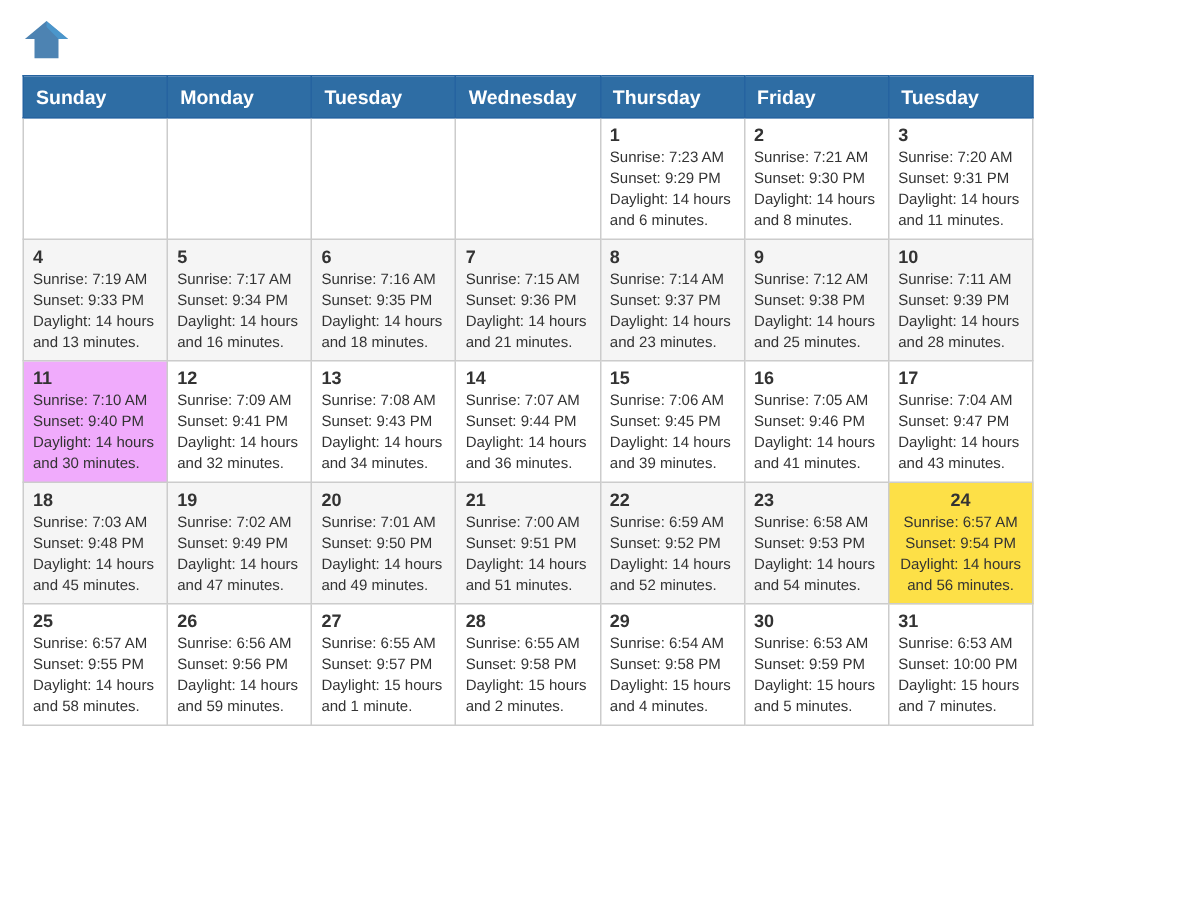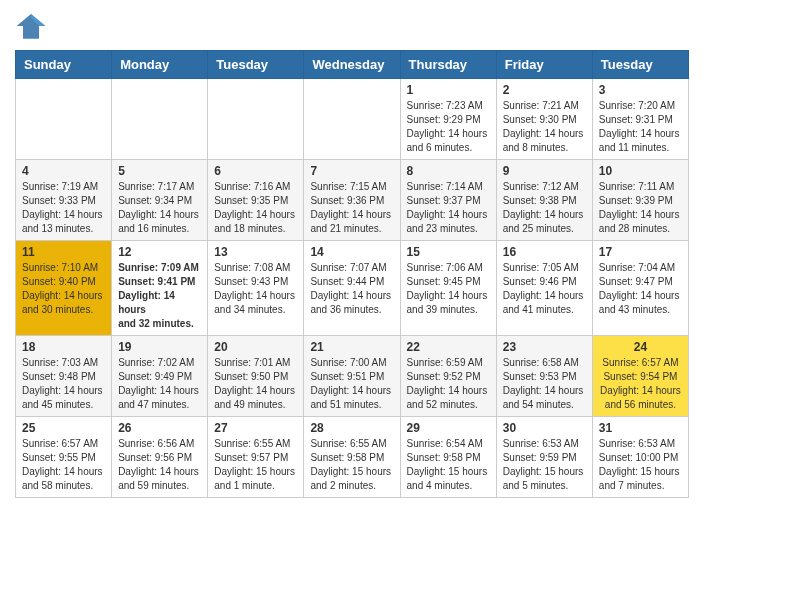--- a/index.html
+++ b/index.html
@@ -209,30 +209,30 @@
           </td>
           <td style="background: rgb(245, 245, 245);">
             <span class="day-num">10</span>
             <div class="day-info" style="white-space: pre-line;">Sunrise: 7:11 AM
 Sunset: 9:39 PM
 Daylight: 14 hours
 and 28 minutes.</div>
           </td>
         </tr>
         <tr>
-          <td style="background: #eab308; margin-left: 45px;">
+          <td style="background: #f0abfc; margin-left: 45px;">
             <span class="day-num">11</span>
             <div class="day-info" style="white-space: pre-line;">Sunrise: 7:10 AM
 Sunset: 9:40 PM
 Daylight: 14 hours
 and 30 minutes.</div>
           </td>
           <td style="background: rgb(255, 255, 255);">
             <span class="day-num">12</span>
-            <div class="day-info" style="white-space: pre-line; font-weight: bold;">Sunrise: 7:09 AM
+            <div class="day-info" style="white-space: pre-line;">Sunrise: 7:09 AM
 Sunset: 9:41 PM
 Daylight: 14 hours
 and 32 minutes.</div>
           </td>
           <td style="background: rgb(255, 255, 255);">
             <span class="day-num">13</span>
             <div class="day-info" style="white-space: pre-line;">Sunrise: 7:08 AM
 Sunset: 9:43 PM
 Daylight: 14 hours
 and 34 minutes.</div>

